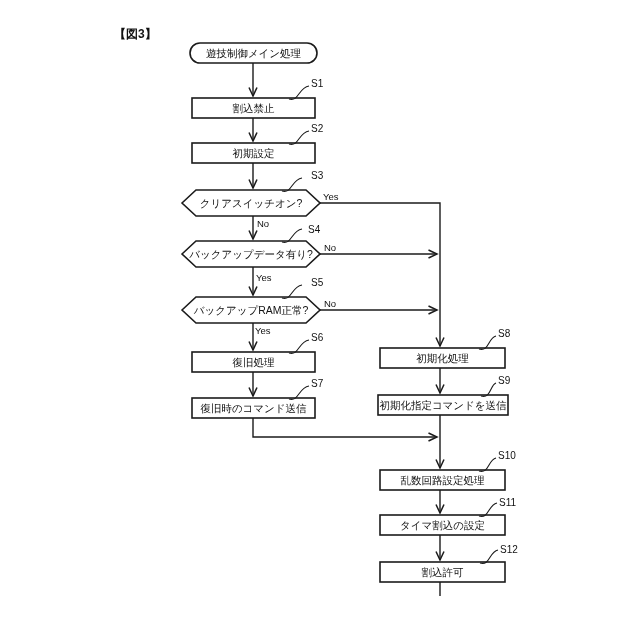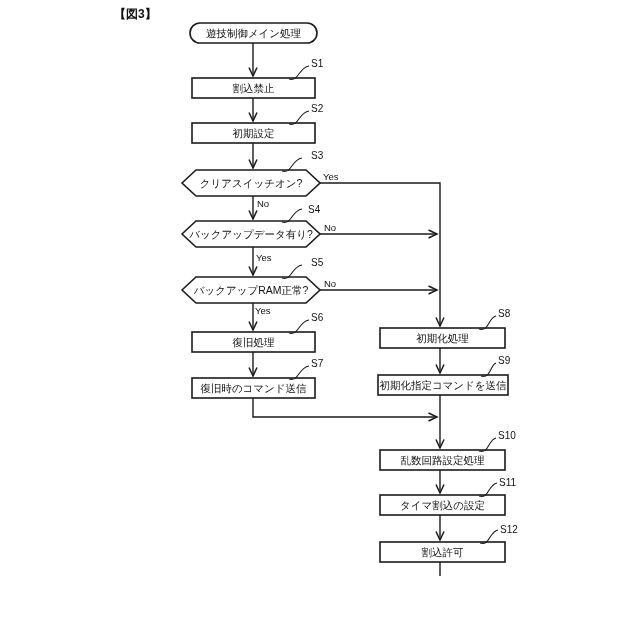--- a/index.html
+++ b/index.html
@@ -1,17 +1,17 @@
 <!DOCTYPE html>
 <html><head>
 <meta charset="utf-8">
 <style>
   html,body{margin:0;padding:0;background:#ffffff;}
   .canvas{position:relative;width:640px;height:576px;background:#ffffff;overflow:hidden;
-          font-family:"Liberation Sans", sans-serif;}
+          font-family:"Liberation Sans", sans-serif;margin-top:20px;}
   svg{position:absolute;left:0;top:0;}
   .shape{fill:#ffffff;stroke:#1b1b1b;stroke-width:1.6;}
   .ln{fill:none;stroke:#1b1b1b;stroke-width:1.4;}
   .squig{fill:none;stroke:#1b1b1b;stroke-width:1.1;}
   .node-t{font-size:10.5px;fill:#111;text-anchor:middle;
           font-family:"Liberation Sans", sans-serif;}
   .step-t{font-size:10px;fill:#111;text-anchor:start;
           font-family:"Liberation Sans", sans-serif;}
   .branch-t{font-size:9.5px;fill:#111;text-anchor:start;
           font-family:"Liberation Sans", sans-serif;}

